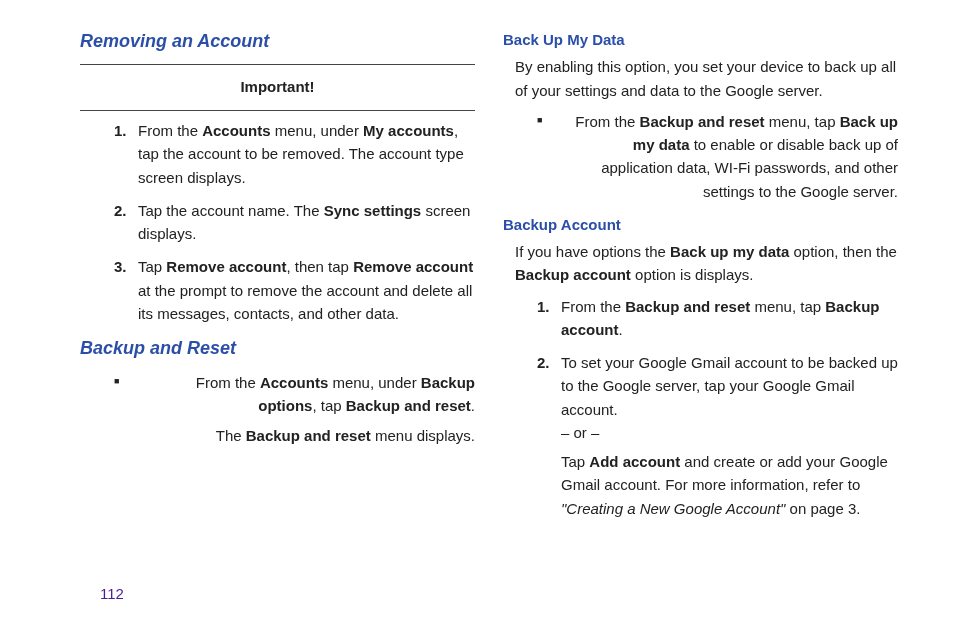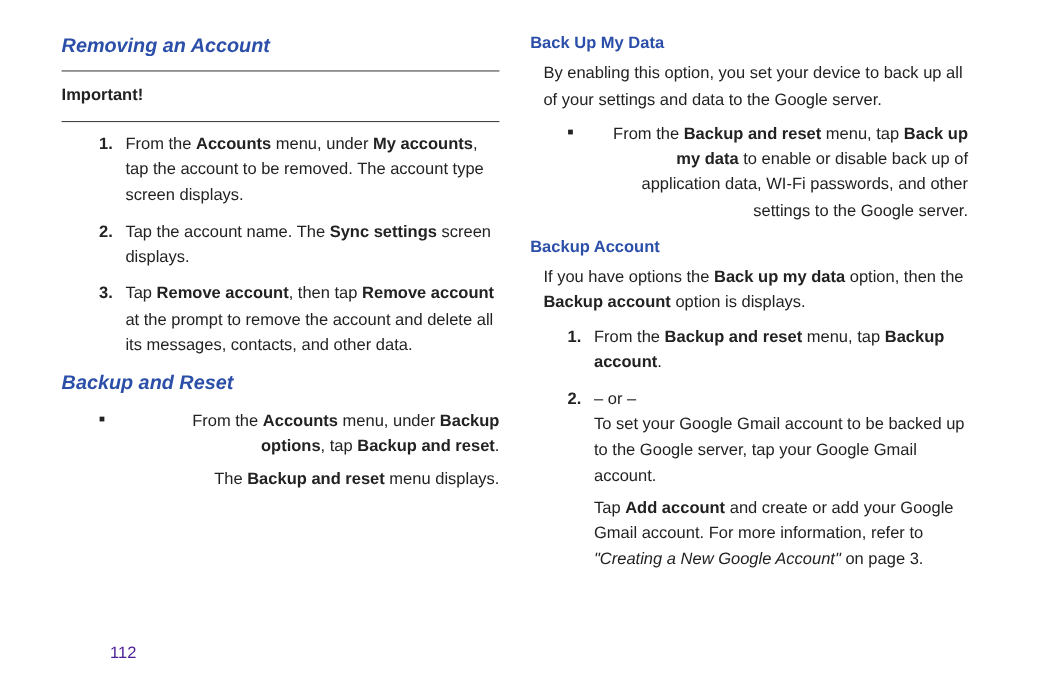--- a/index.html
+++ b/index.html
@@ -9,21 +9,21 @@
     font-size: 15px;
     color: #222;
     background: #fff;
     width: 954px;
     height: 636px;
     box-sizing: border-box;
   }
   .page {
     display: flex;
     gap: 28px;
-    padding: 24px 56px 0 56px;
+    padding: 24px 56px 0 80px;
   }
   .col {
     width: 398px;
     line-height: 1.55;
   }
   .h-blue-italic {
     color: #2b4fa8;
     font-style: italic;
     font-weight: bold;
     font-size: 18px;
@@ -42,20 +42,21 @@
   .important-row {
     padding: 8px 0 10px 0;
   }
   .important-label {
     font-weight: bold;
     white-space: nowrap;
   }
   .hang {
     display: flex;
     align-items: flex-start;
+    justify-content: center;
   }
   .hang .lead {
     flex: 0 0 74px;
   }
   .hang .rest {
     flex: 1;
   }
   ol.num {
     list-style: none;
     padding: 0 0 0 58px;
@@ -161,22 +162,22 @@
     <div class="h-blue-bold">Backup Account</div>
     <div class="body-indent">
       <span>If you have options the </span><span class="bold">Back up my data</span><span> option, then the </span><span class="bold">Backup account</span><span> option is displays.</span>
     </div>
 
     <ol class="num">
       <li>
         <span>From the </span><span class="bold">Backup and reset</span><span> menu, tap </span><span class="bold">Backup account</span><span>.</span>
       </li>
       <li>
+        <div>To set your Google Gmail account to be backed up to the Google server, tap your Google Gmail account.</div>
         <div>– or –</div>
-        <div>To set your Google Gmail account to be backed up to the Google server, tap your Google Gmail account.</div>
         <div class="after-bullet">
           <span>Tap </span><span class="bold">Add account</span><span> and create or add your Google Gmail account. For more information, refer to </span><span class="ref-italic">"Creating a New Google Account"</span><span>  on page 3.</span>
         </div>
       </li>
     </ol>
   </div>
 
 </div>
 <div class="pagenum">112</div>
 </div>

